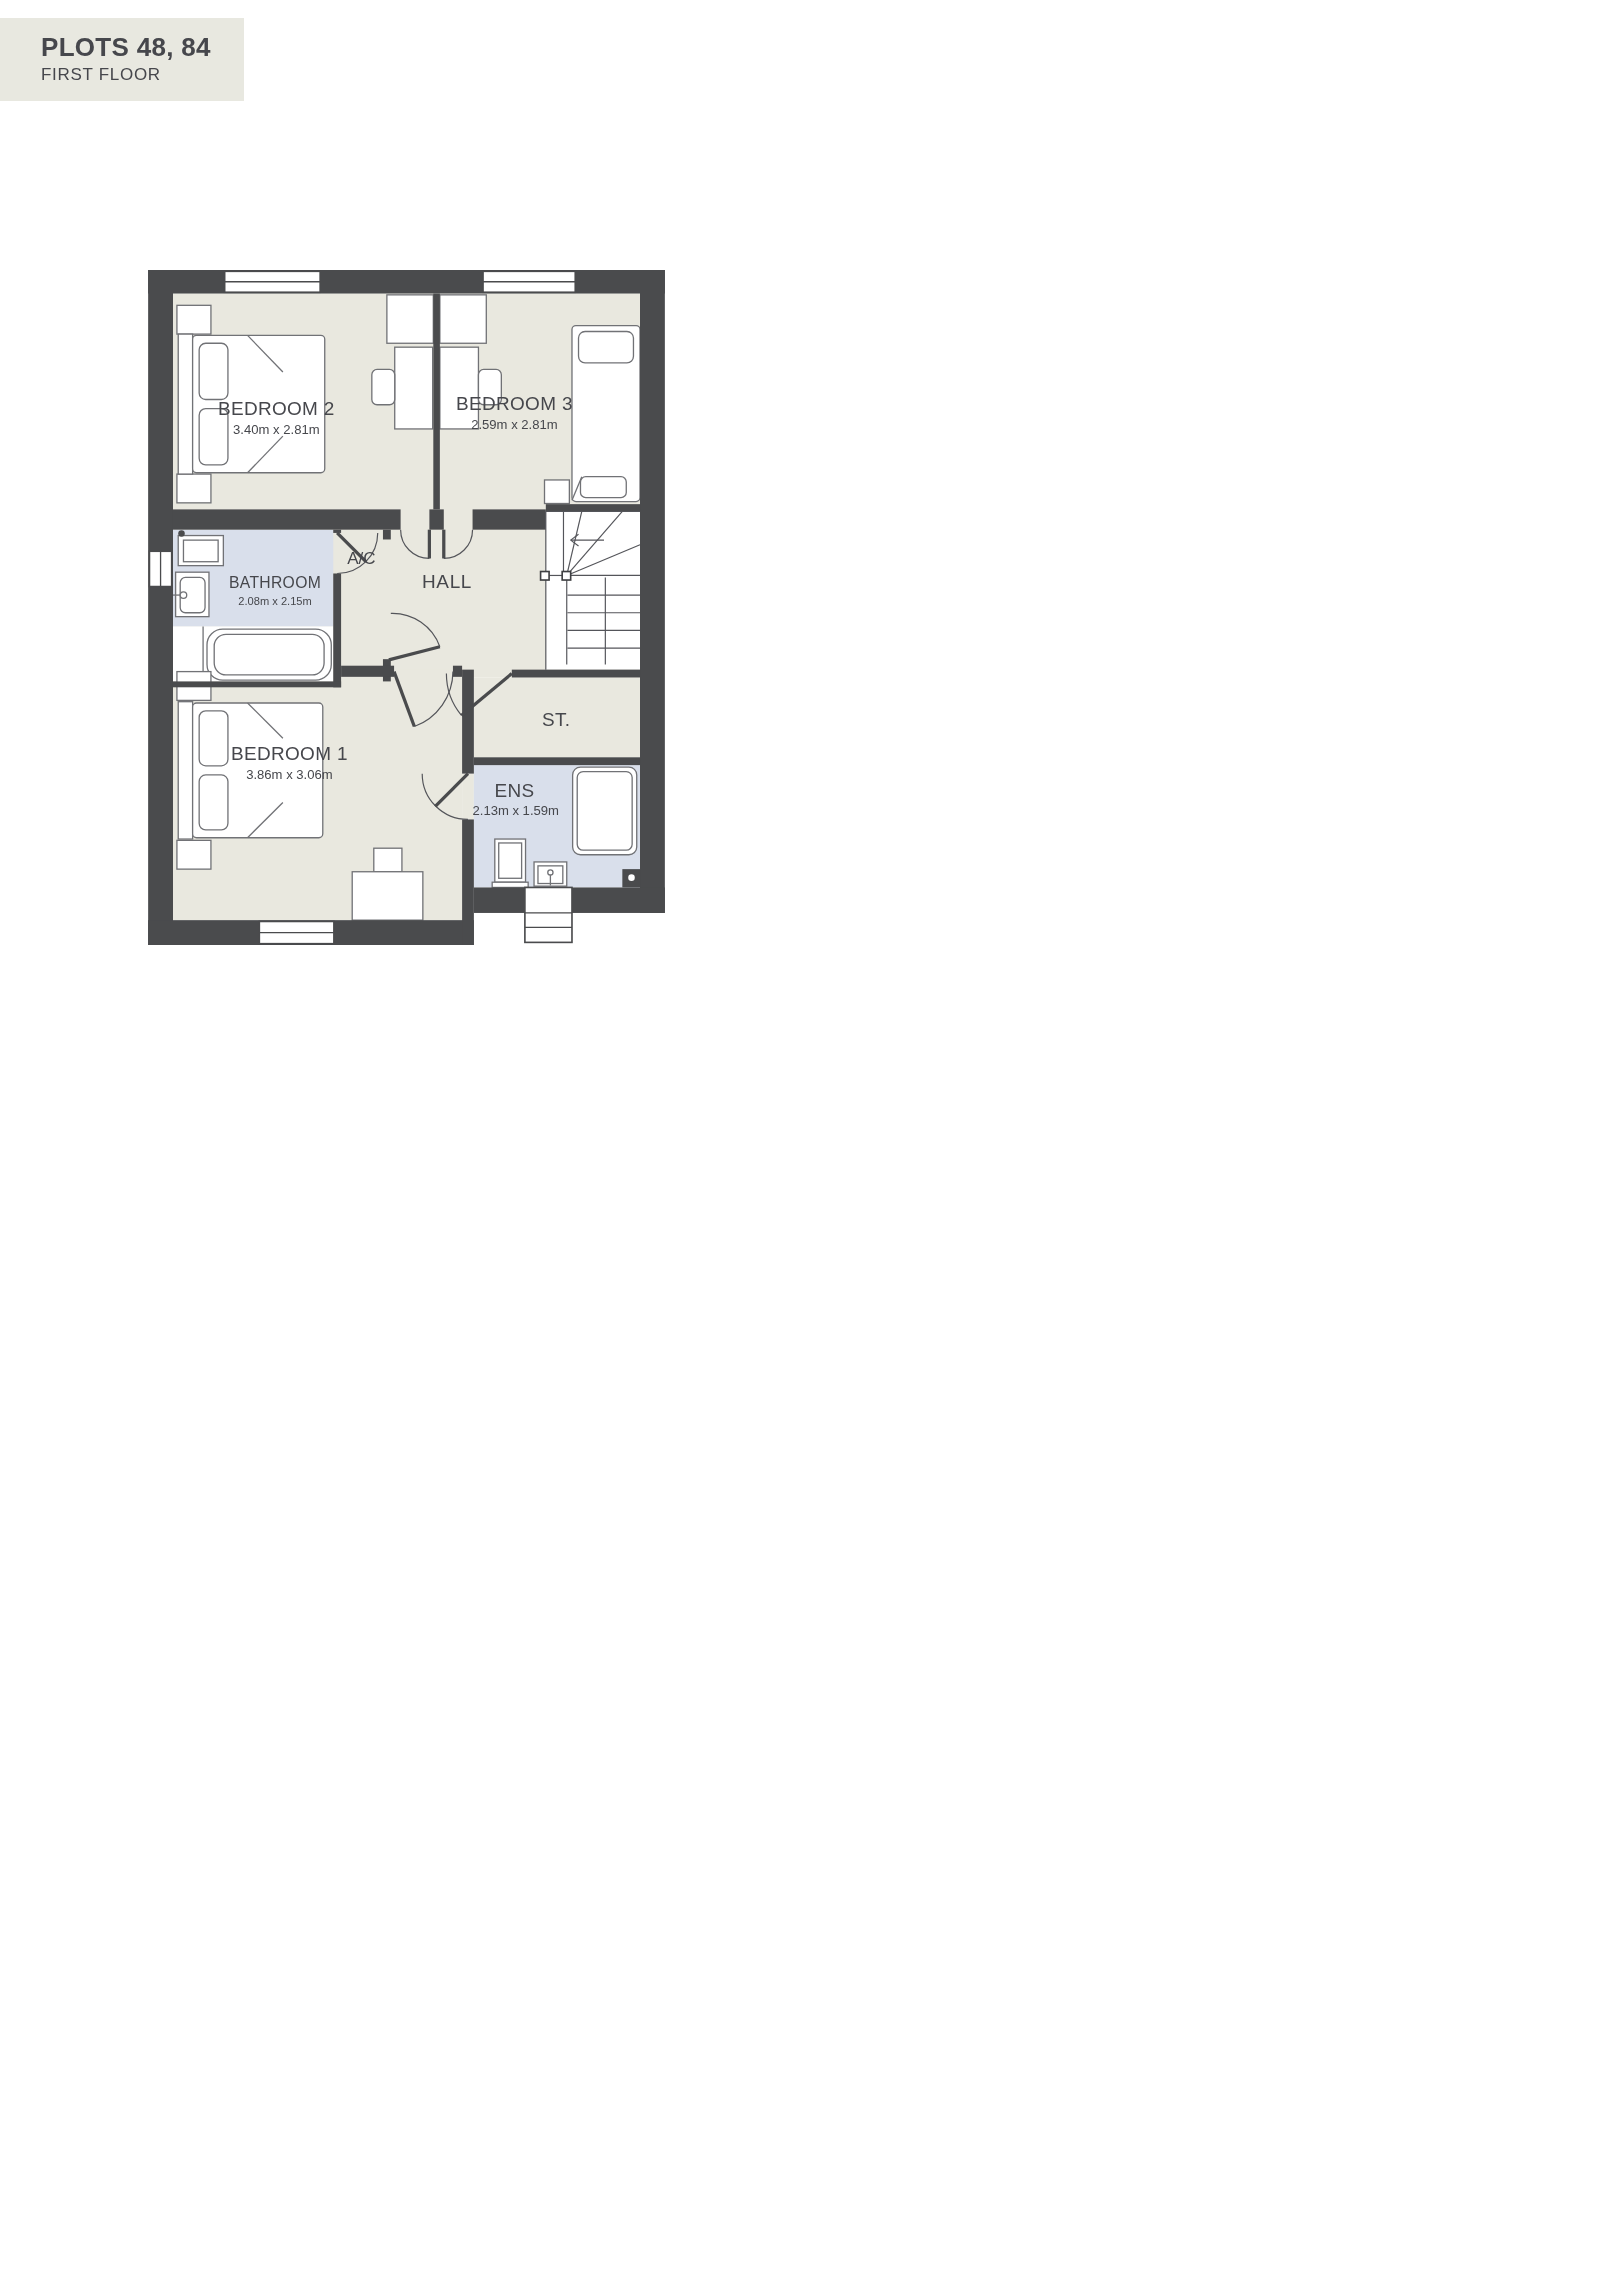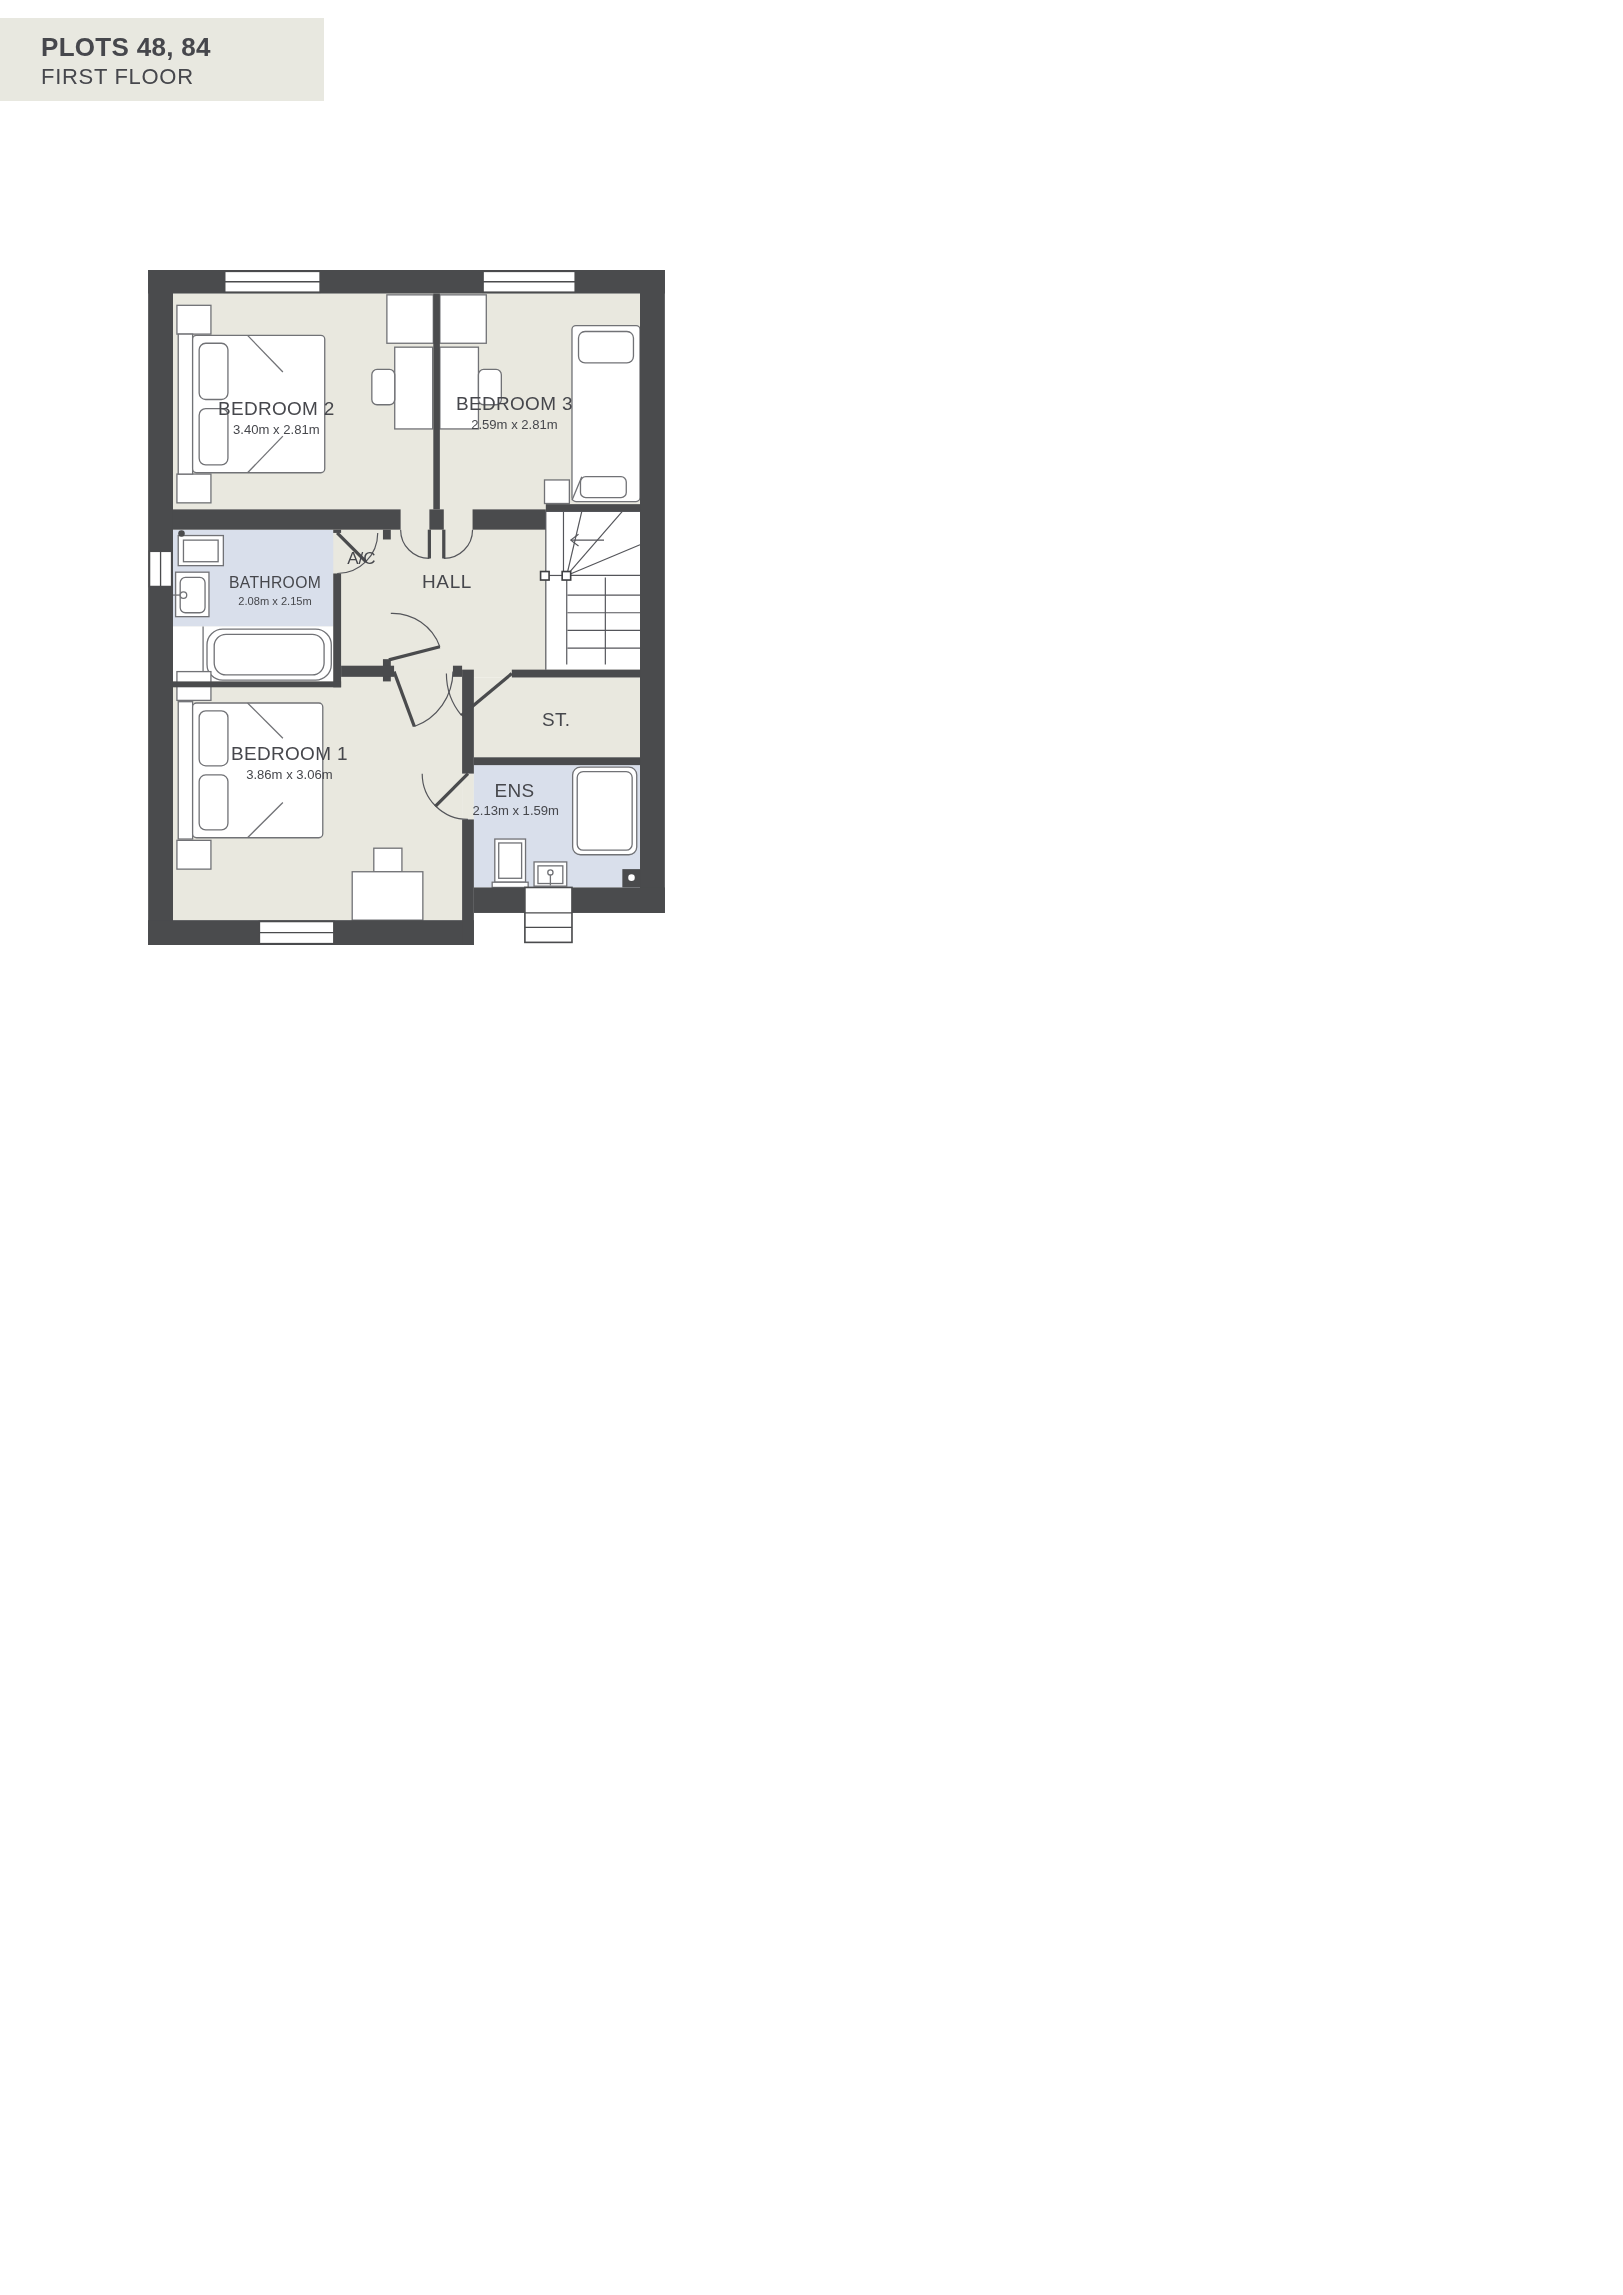--- a/index.html
+++ b/index.html
@@ -1,22 +1,22 @@
 <!DOCTYPE html>
 <html style="--wall: #4a4b4d; --floor: #e9e8df; --wet: #d9dfeb; --header-bg: #e8e8e0; --ink: #46474c; --furn-line: #717276; --stair-line: #54555a;font-size:10.5px"><head>
 <meta charset="utf-8">
 <style>
   html,body{margin:0;padding:0;background:#ffffff;}
   .page{position:relative;width:811px;height:1148px;background:#fff;overflow:hidden;
         font-family:"Liberation Sans", sans-serif;}
   
-  .header-box{position:absolute;left:0;top:18.3px;width:324px;height:83px;
+  .header-box{position:absolute;left:0;top:18.3px;width:244px;height:83px;
               background:var(--header-bg);box-sizing:border-box;padding:15.7px 0 0 41px;}
   .header-title{font-size:26px;font-weight:bold;color:var(--ink);letter-spacing:0.3px;line-height:1;}
-  .header-sub{font-size:22px;font-weight:normal;color:var(--ink);letter-spacing:0.7px;margin-top:5.9px;line-height:1;}
+  .header-sub{font-size:17px;font-weight:normal;color:var(--ink);letter-spacing:0.7px;margin-top:5.9px;line-height:1;}
   
   .plan{position:absolute;left:148px;top:270px;width:517px;height:675px;}
   .wall{fill:var(--wall);}
   .floor{fill:var(--floor);}
   .wet{fill:var(--wet);}
   .whitezone{fill:#ffffff;}
   .furn{fill:#ffffff;stroke:var(--furn-line);stroke-width:2;}
   .furnline{fill:none;stroke:var(--furn-line);stroke-width:2;}
   .win{fill:#ffffff;stroke:var(--wall);stroke-width:2.5;}
   .winline{fill:none;stroke:var(--wall);stroke-width:2;}

